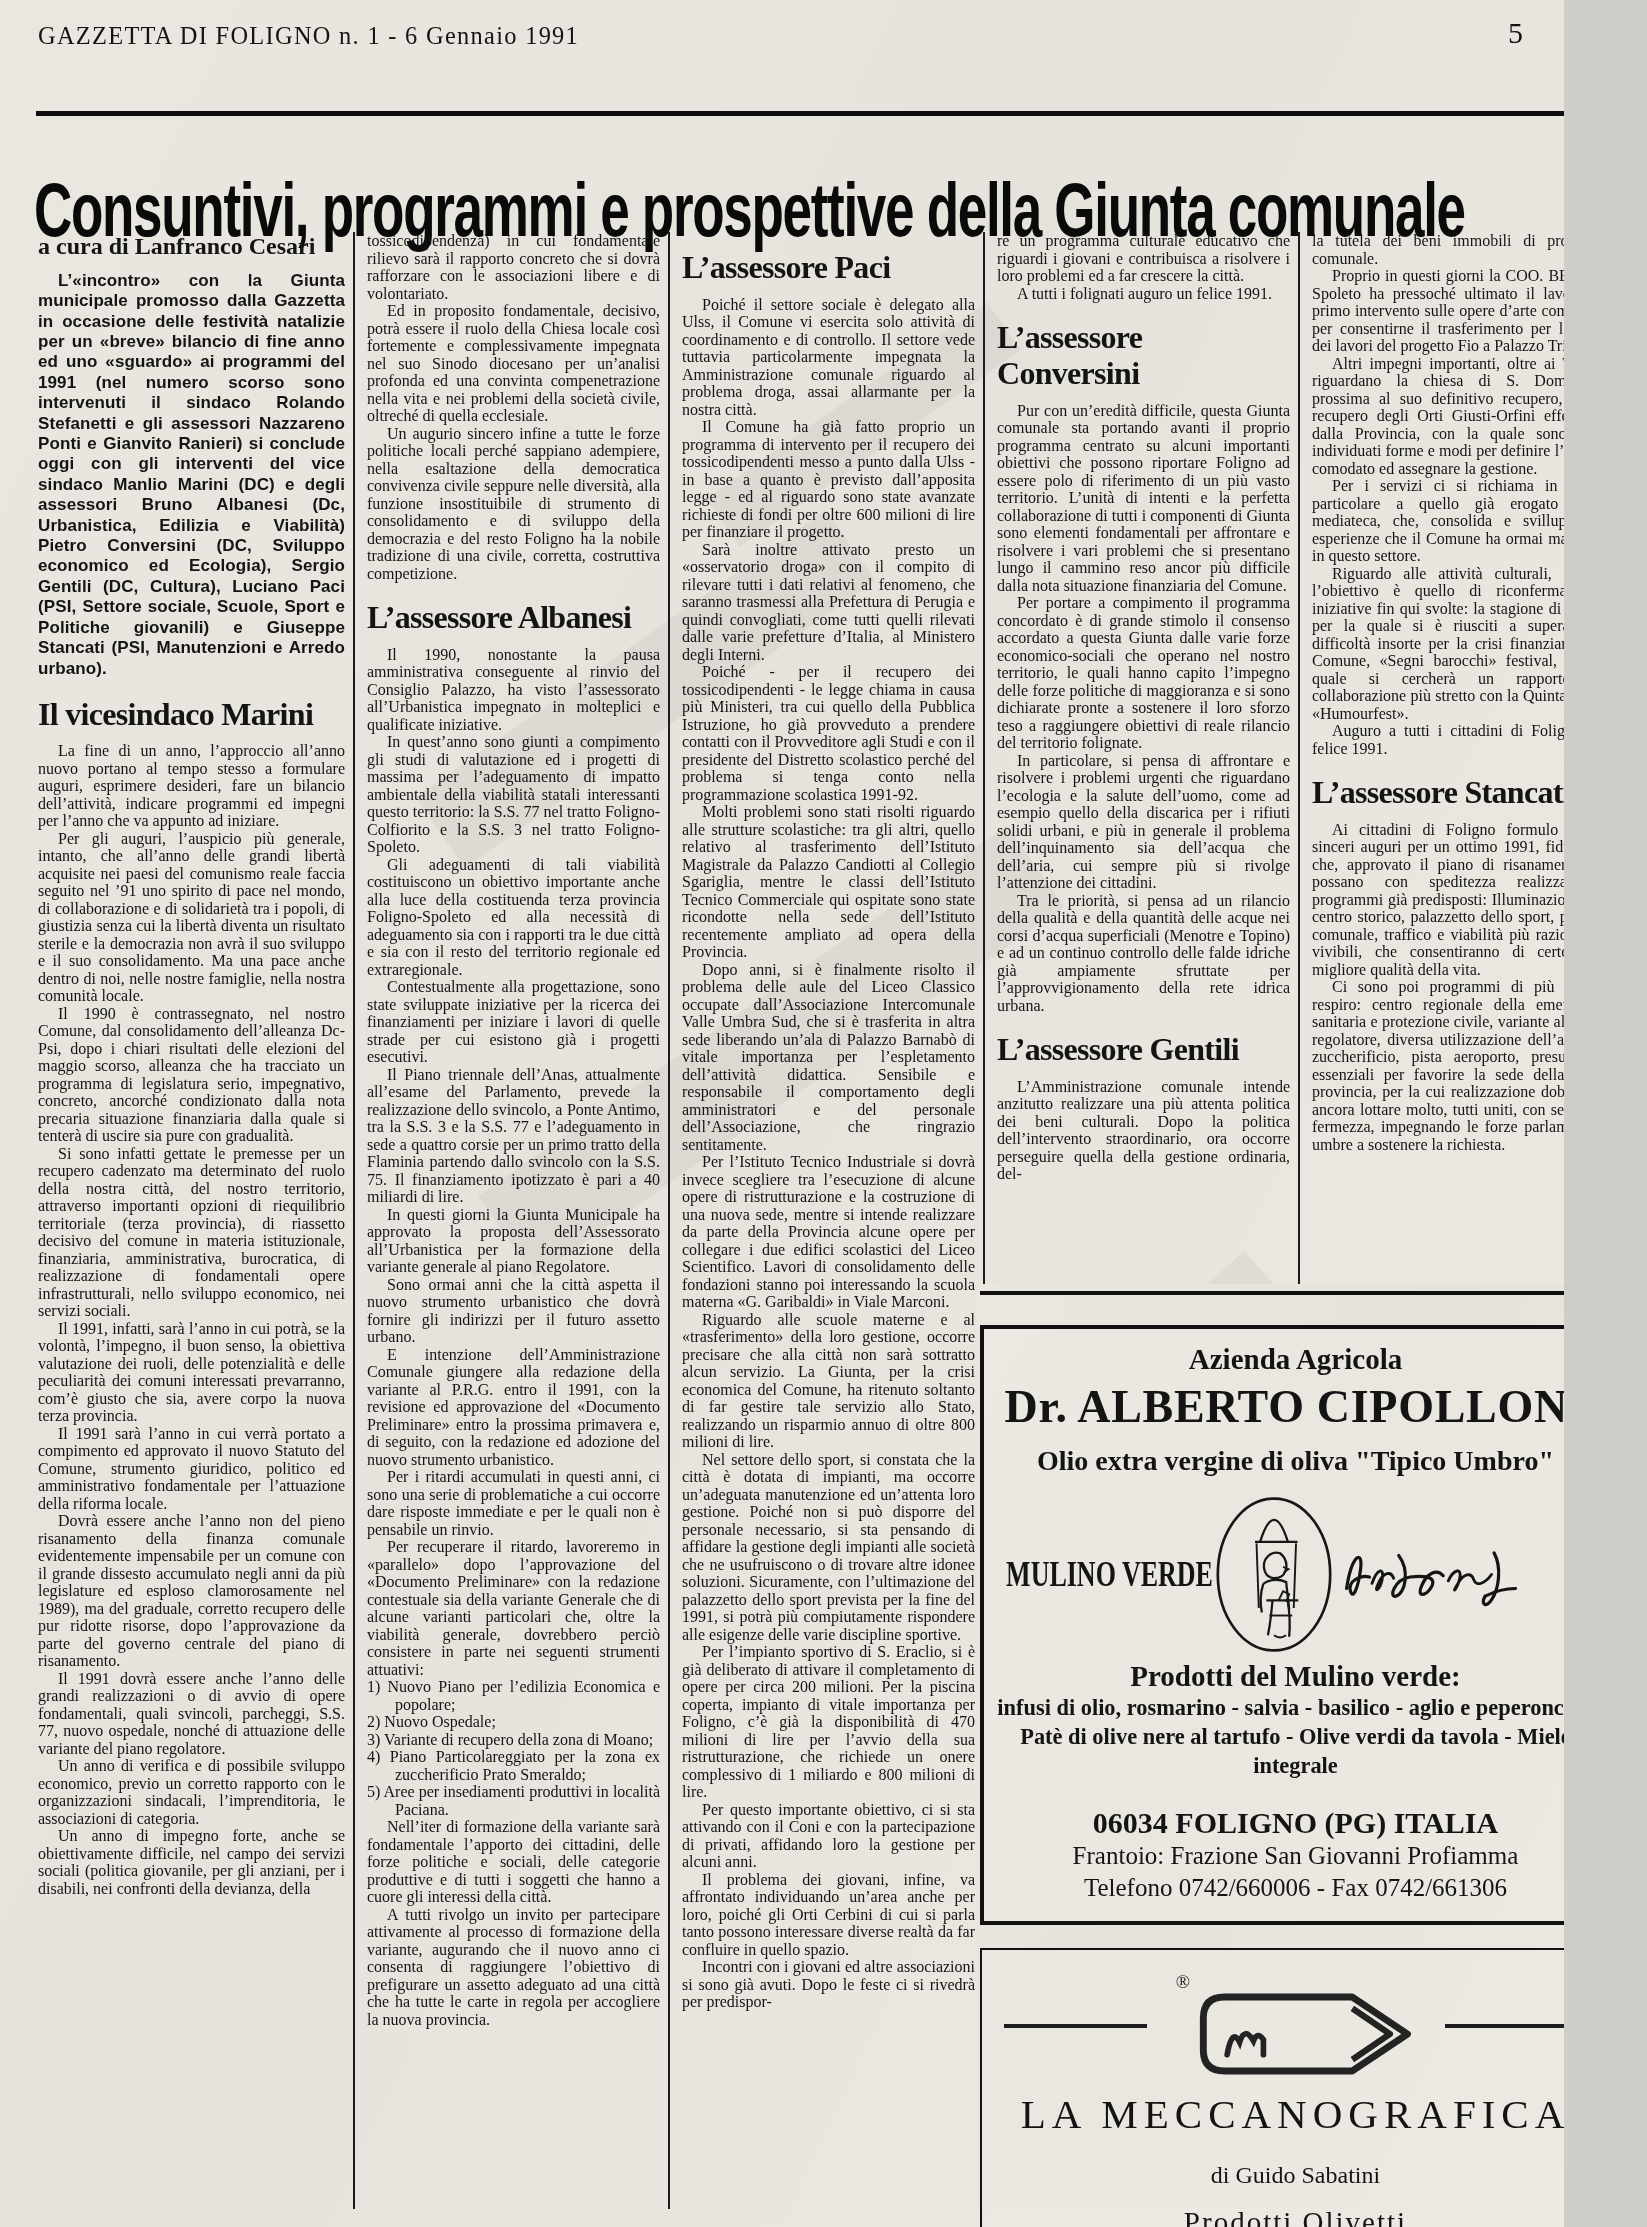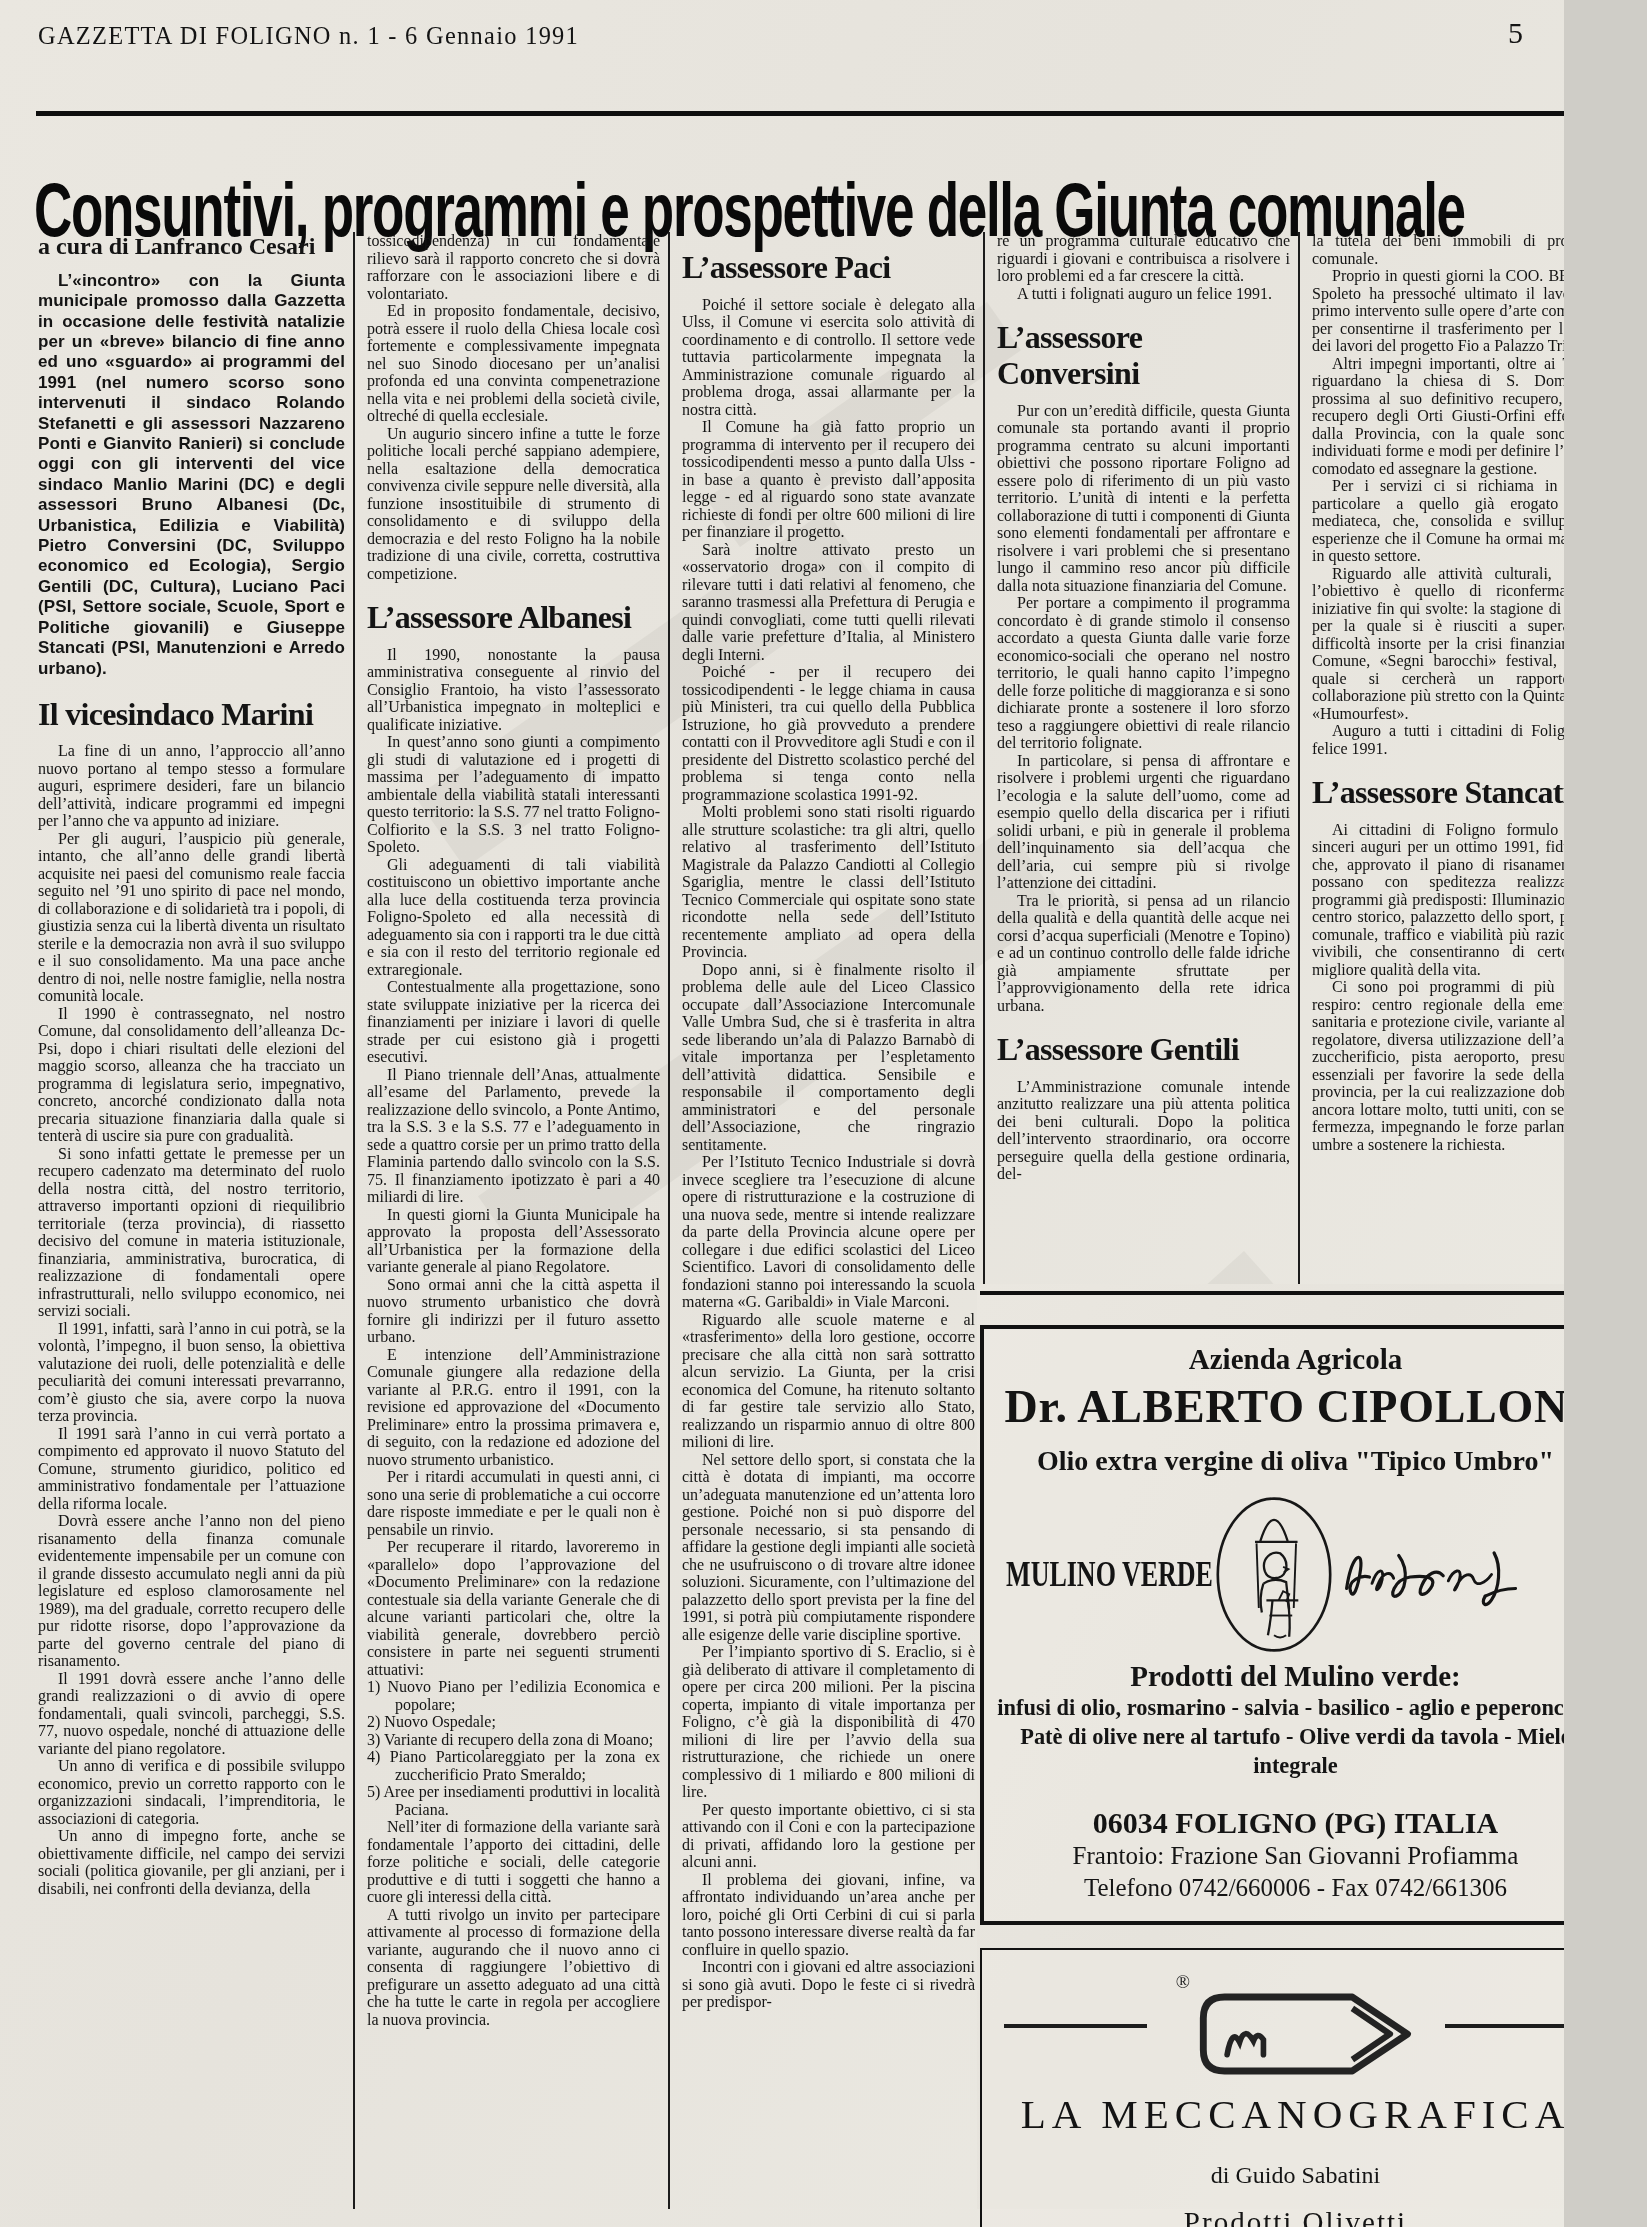--- a/index.html
+++ b/index.html
@@ -89,21 +89,21 @@
         <p class="para">Dovrà essere anche l’anno non del pieno risanamento della finanza comunale evidentemente impensabile per un comune con il grande dissesto accumulato negli anni da più legislature ed esploso clamorosamente nel 1989), ma del graduale, corretto recupero delle pur ridotte risorse, dopo l’approvazione da parte del governo centrale del piano di risanamento.</p>
         <p class="para">Il 1991 dovrà essere anche l’anno delle grandi realizzazioni o di avvio di opere fondamentali, quali svincoli, parcheggi, S.S. 77, nuovo ospedale, nonché di attuazione delle variante del piano regolatore.</p>
         <p class="para">Un anno di verifica e di possibile sviluppo economico, previo un corretto rapporto con le organizzazioni sindacali, l’imprenditoria, le associazioni di categoria.</p>
         <p class="para">Un anno di impegno forte, anche se obiettivamente difficile, nel campo dei servizi sociali (politica giovanile, per gli anziani, per i disabili, nei confronti della devianza, della</p>
       </div>
     <div class="col">
         <p class="para noindent">tossicodipendenza) in cui fondamentale rilievo sarà il rapporto concreto che si dovrà rafforzare con le associazioni libere e di volontariato.</p>
         <p class="para">Ed in proposito fondamentale, decisivo, potrà essere il ruolo della Chiesa locale così fortemente e complessivamente impegnata nel suo Sinodo diocesano per un’analisi profonda ed una convinta compenetrazione nella vita e nei problemi della società civile, oltreché di quella ecclesiale.</p>
         <p class="para">Un augurio sincero infine a tutte le forze politiche locali perché sappiano adempiere, nella esaltazione della democratica convivenza civile seppure nelle diversità, alla funzione insostituibile di strumento di consolidamento e di sviluppo della democrazia e del resto Foligno ha la nobile tradizione di una civile, corretta, costruttiva competizione.</p>
         <h2 class="sec-head">L’assessore Albanesi</h2>
-        <p class="para italic">Il 1990, nonostante la pausa amministrativa conseguente al rinvio del Consiglio Frantoio, ha visto l’assessorato all’Urbanistica impegnato in molteplici e qualificate iniziative.</p>
+        <p class="para italic">Il 1990, nonostante la pausa amministrativa conseguente al rinvio del Consiglio Palazzo, ha visto l’assessorato all’Urbanistica impegnato in molteplici e qualificate iniziative.</p>
         <p class="para italic">In quest’anno sono giunti a compimento gli studi di valutazione ed i progetti di massima per l’adeguamento di impatto ambientale della viabilità statali interessanti questo territorio: la S.S. 77 nel tratto Foligno-Colfiorito e la S.S. 3 nel tratto Foligno-Spoleto.</p>
         <p class="para italic">Gli adeguamenti di tali viabilità costituiscono un obiettivo importante anche alla luce della costituenda terza provincia Foligno-Spoleto ed alla necessità di adeguamento sia con i rapporti tra le due città e sia con il resto del territorio regionale ed extraregionale.</p>
         <p class="para italic">Contestualmente alla progettazione, sono state sviluppate iniziative per la ricerca dei finanziamenti per iniziare i lavori di quelle strade per cui esistono già i progetti esecutivi.</p>
         <p class="para italic">Il Piano triennale dell’Anas, attualmente all’esame del Parlamento, prevede la realizzazione dello svincolo, a Ponte Antimo, tra la S.S. 3 e la S.S. 77 e l’adeguamento in sede a quattro corsie per un primo tratto della Flaminia partendo dallo svincolo con la S.S. 75. Il finanziamento ipotizzato è pari a 40 miliardi di lire.</p>
         <p class="para italic">In questi giorni la Giunta Municipale ha approvato la proposta dell’Assessorato all’Urbanistica per la formazione della variante generale al piano Regolatore.</p>
         <p class="para italic">Sono ormai anni che la città aspetta il nuovo strumento urbanistico che dovrà fornire gli indirizzi per il futuro assetto urbano.</p>
         <p class="para italic">E intenzione dell’Amministrazione Comunale giungere alla redazione della variante al P.R.G. entro il 1991, con la revisione ed approvazione del «Documento Preliminare» entro la prossima primavera e, di seguito, con la redazione ed adozione del nuovo strumento urbanistico.</p>
         <p class="para italic">Per i ritardi accumulati in questi anni, ci sono una serie di problematiche a cui occorre dare risposte immediate e per le quali non è pensabile un rinvio.</p>
         <p class="para italic">Per recuperare il ritardo, lavoreremo in «parallelo» dopo l’approvazione del «Documento Preliminare» con la redazione contestuale sia della variante Generale che di alcune varianti particolari che, oltre la viabilità generale, dovrebbero perciò consistere in parte nei seguenti strumenti attuativi:</p>
         <p class="para italic li noindent">1) Nuovo Piano per l’edilizia Economica e popolare;</p>

